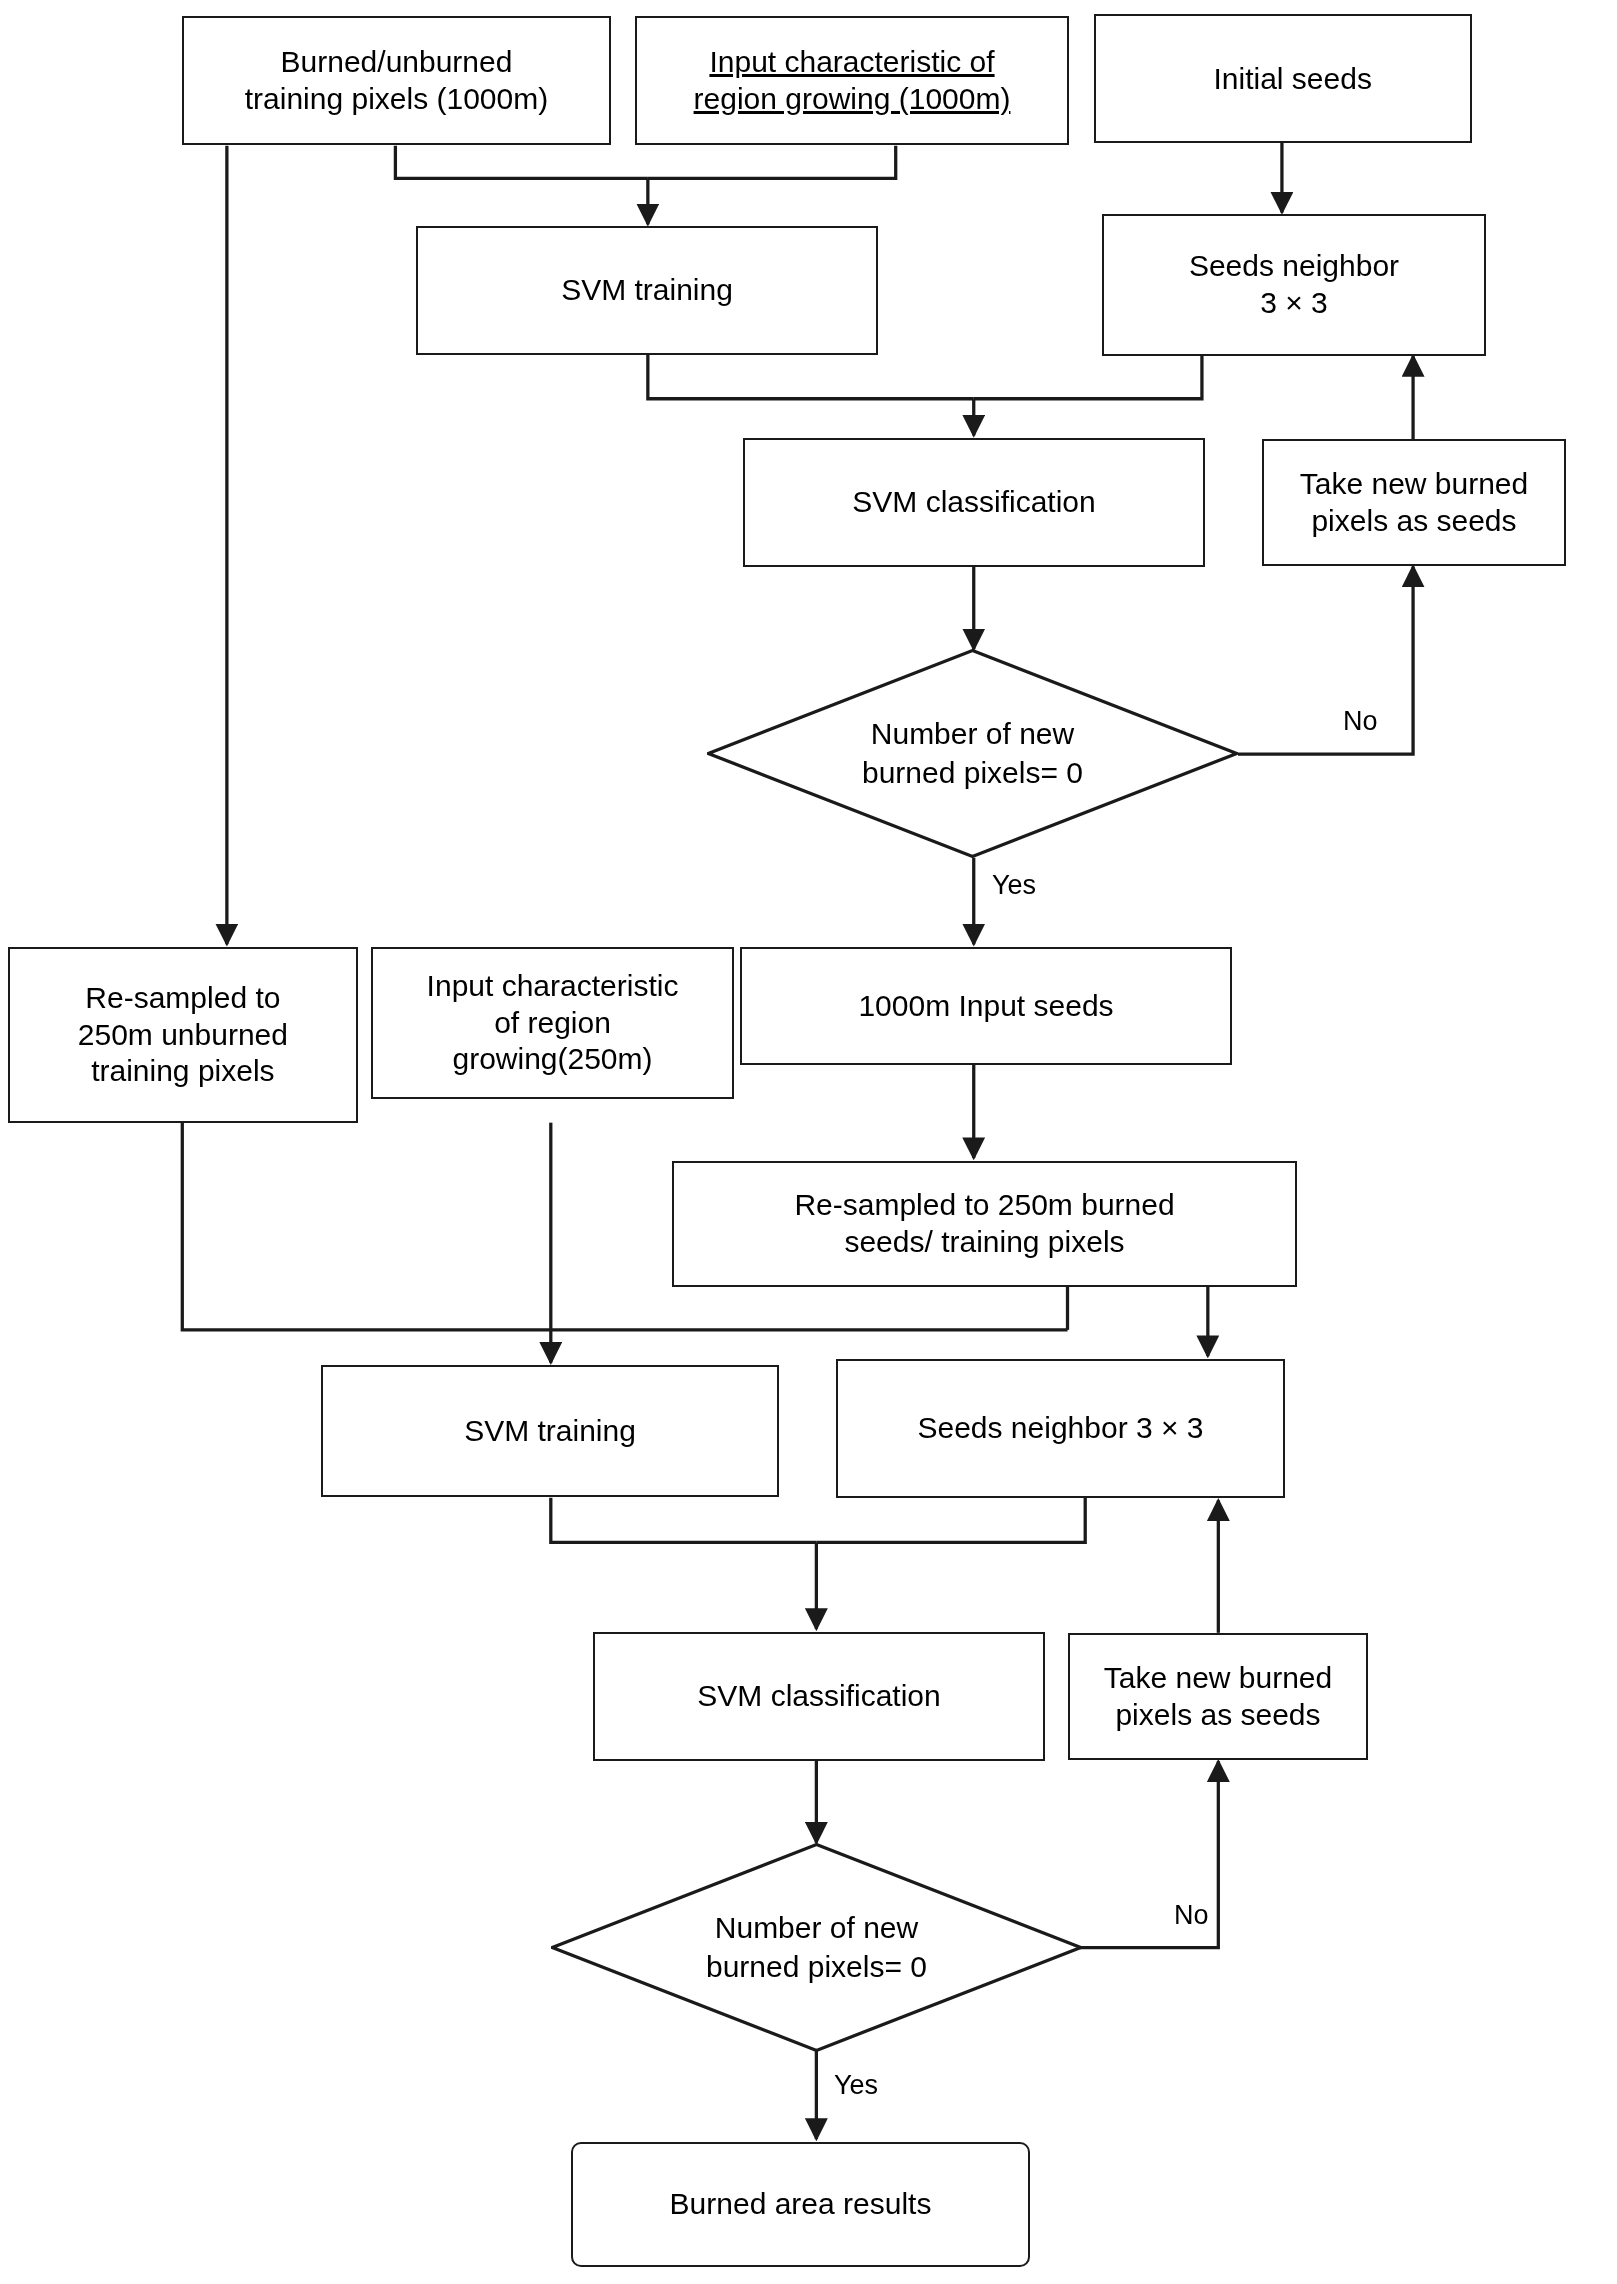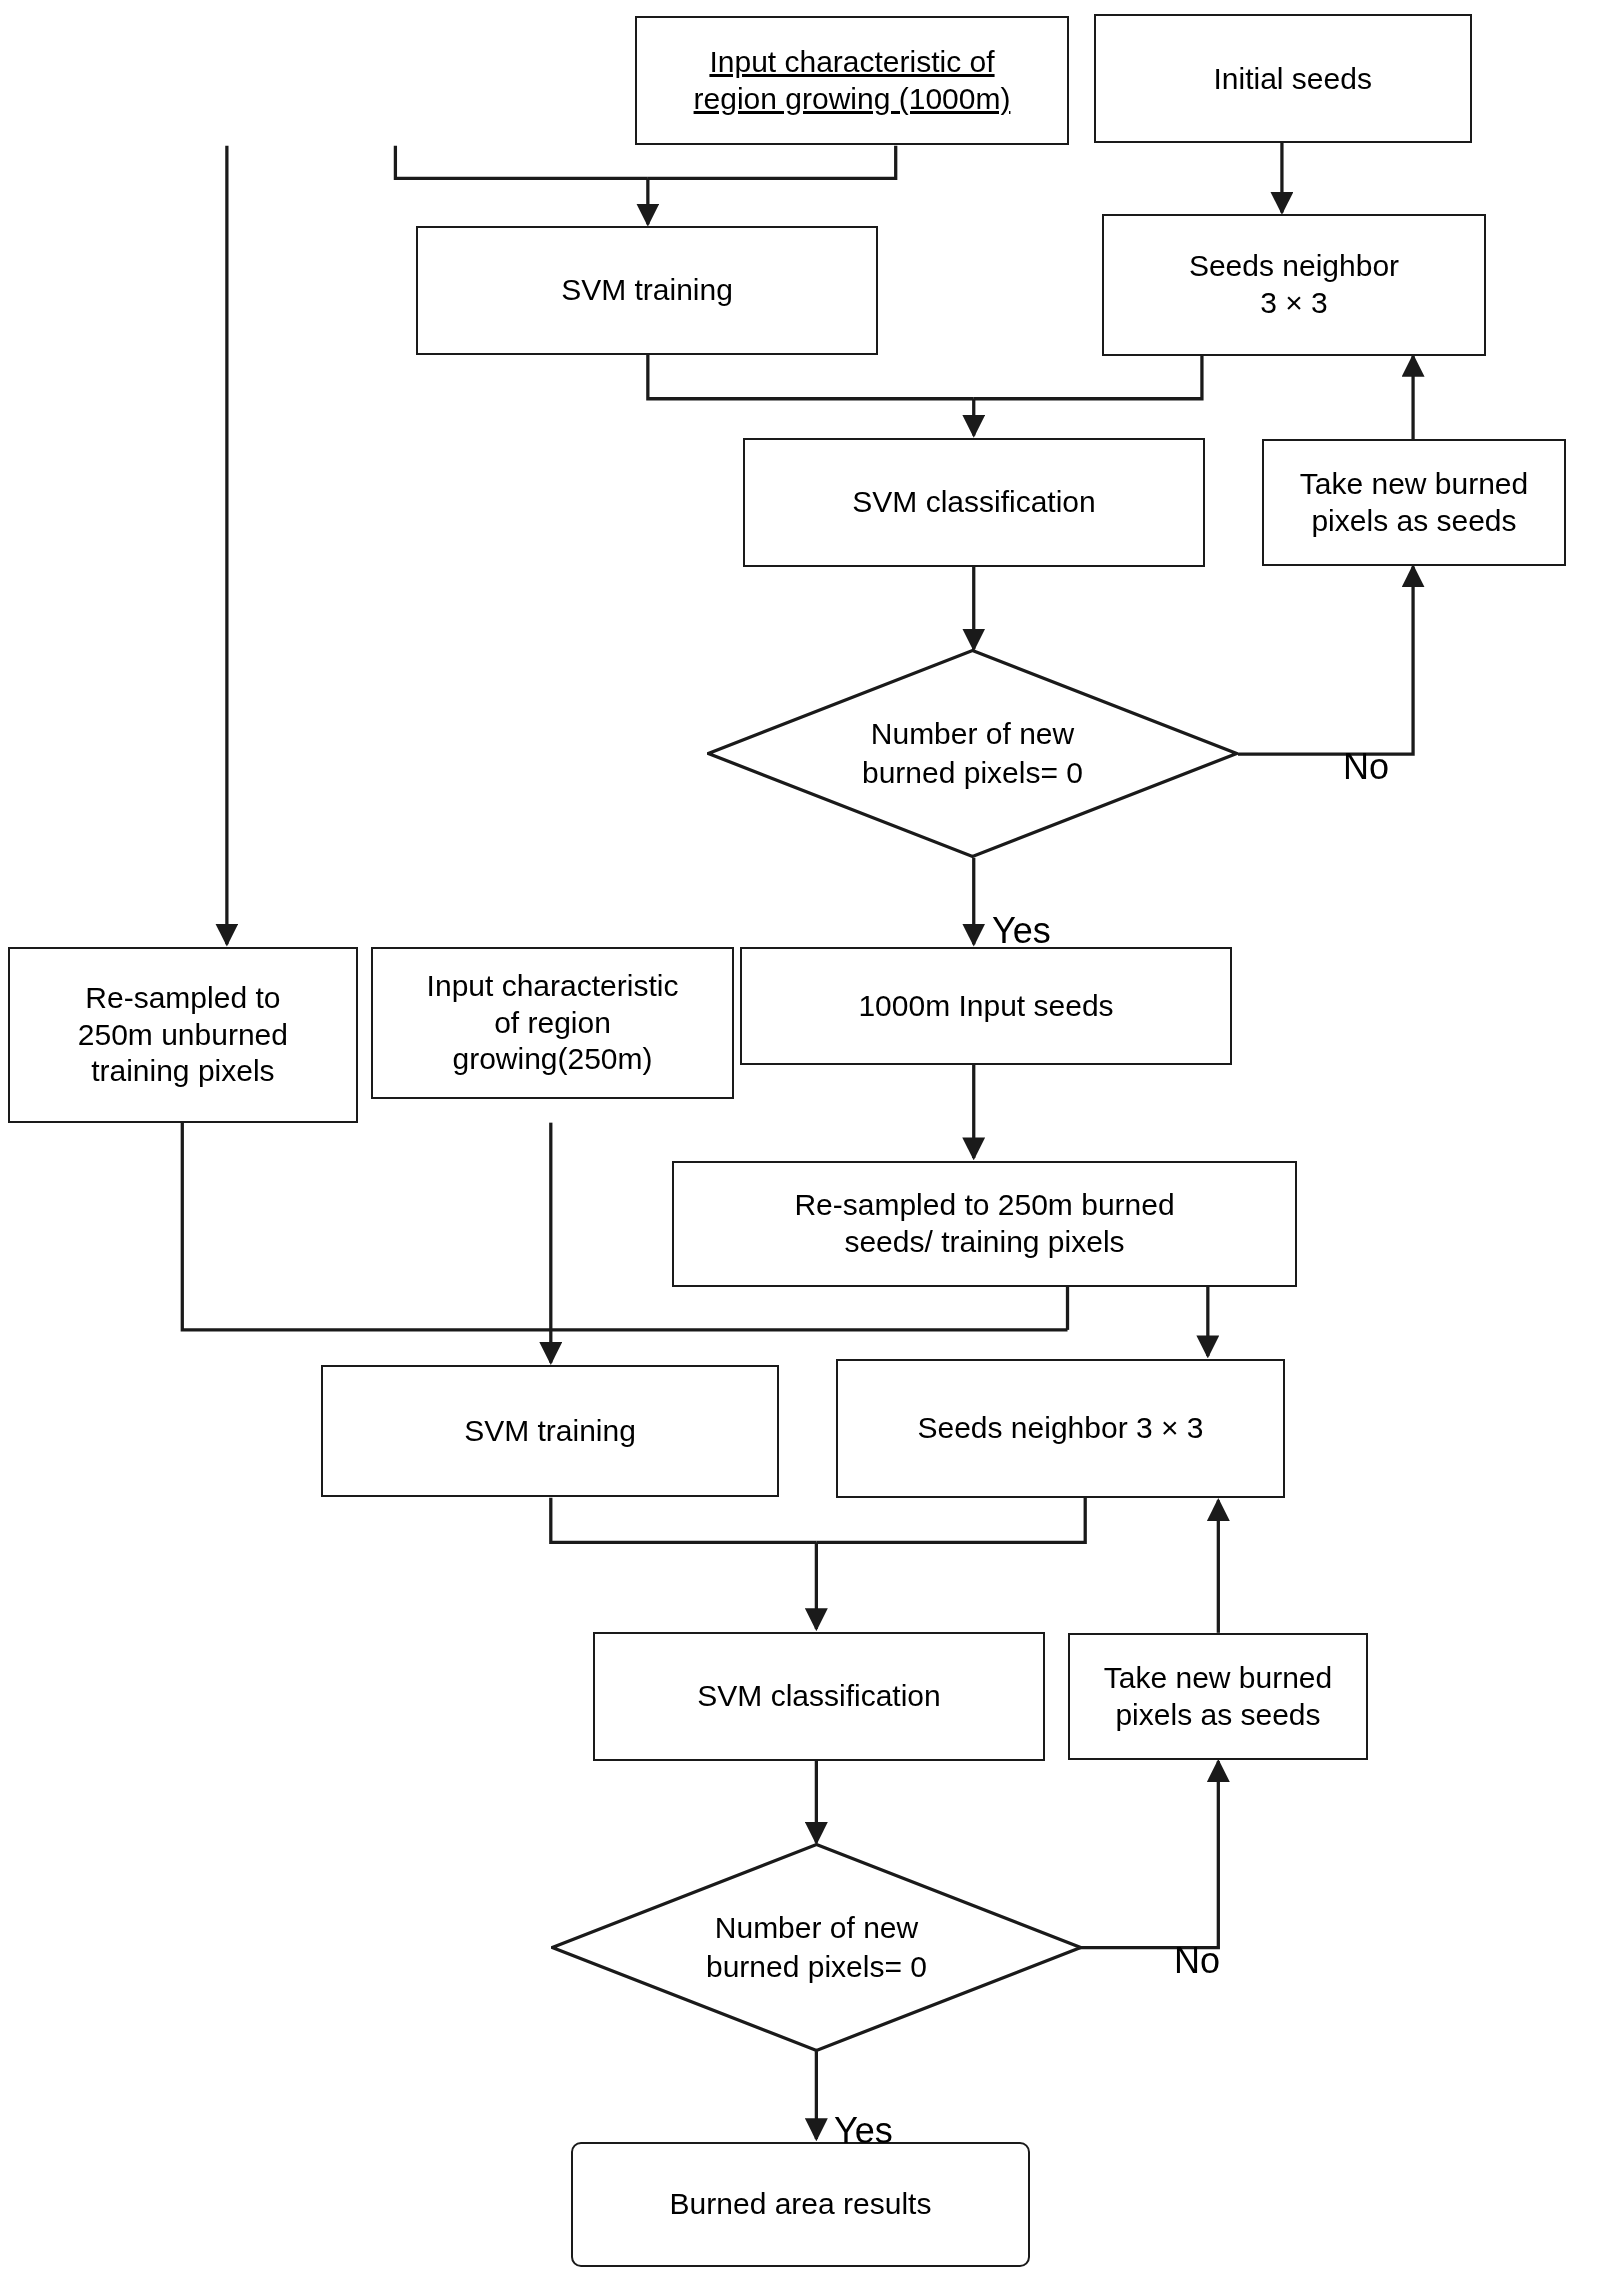--- a/index.html
+++ b/index.html
@@ -61,25 +61,24 @@
     display: flex;
     align-items: center;
     justify-content: center;
     text-align: center;
     font-size: 30px;
     line-height: 1.28;
     white-space: pre-line;
   }
   .edge-label {
     position: absolute;
-    font-size: 36px;
+    font-size: 27px;
     line-height: 1;
     z-index: 3;
     background: transparent;
-    margin-top: 41px;
   }
 </style>
 </head>
 <body>
 
 <div id="canvas">
 
   <svg id="wires" viewBox="0 0 2466 3483" width="1617" height="2284" xmlns="http://www.w3.org/2000/svg">
     <defs>
       <marker id="arrow" viewBox="0 0 10 10" refX="9" refY="5" markerWidth="7" markerHeight="7" orient="auto-start-reverse">
@@ -128,20 +127,22 @@
       <path d="M 1245 2684 L 1245 2810" marker-end="url(#arrow)"></path>
 
       <path d="M 1625 2970 L 1858 2970 L 1858 2686" marker-end="url(#arrow)"></path>
 
       <path d="M 1858 2490 L 1858 2288" marker-end="url(#arrow)"></path>
 
       <path d="M 1245 3128 L 1245 3262" marker-end="url(#arrow)"></path>
     </g>
   </svg>
 
+  <div class="node" style="left:182px; top:16.4px; width:429px; height:129px;">Burned/unburned
+training pixels (1000m)</div>
 
   <div class="node" style="left:635px; top:16.4px; width:434px; height:129px;text-decoration:underline;">Input characteristic of
 region growing (1000m)</div>
 
   <div class="node" style="left:1094px; top:14.4px; width:378px; height:129px;padding-left:26px;">Initial seeds</div>
 
   <div class="node" style="left:416px; top:226px; width:462px; height:129px;">SVM training</div>
 
   <div class="node" style="left:1102px; top:214px; width:384px; height:142px;">Seeds neighbor
 3 × 3</div>

